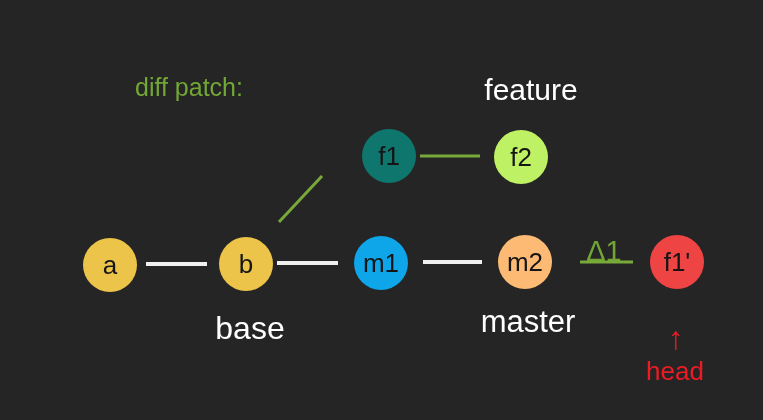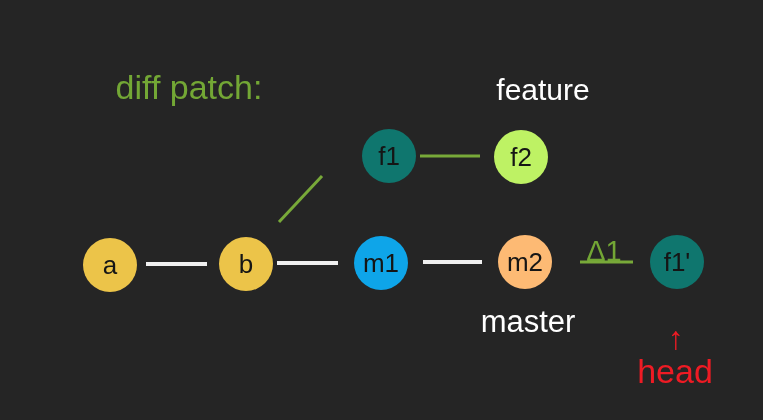--- a/index.html
+++ b/index.html
@@ -51,31 +51,32 @@
       <line x1="279" y1="222" x2="322" y2="176" stroke="#78a939" stroke-width="3" stroke-linecap="butt"></line>
     </svg>
 
   <div id="node-layer">
       <div class="node" style="left: 83px; top: 238px; background: rgb(236, 196, 73);">a</div>
       <div class="node" style="left: 219px; top: 237px; background: rgb(236, 196, 73);">b</div>
       <div class="node" style="left: 354px; top: 236px; background: #0ea5e9;">m1</div>
       <div class="node" style="left: 498px; top: 235px; background: #fdba74;">m2</div>
       <div class="node" style="left: 362px; top: 129px; background: #0f766e;">f1</div>
       <div class="node" style="left: 494px; top: 130px; background: #bef264;">f2</div>
-      <div class="node" style="left: 650px; top: 235px; background: #0f766e;">f1'</div>
+      <div class="node" style="left: 650px; top: 235px; background: #ef4444;">f1'</div>
     </div>
 
-  <div class="lbl green" style="left:189px; top:87px; font-size:34px; line-height:1.32;">
+  <div class="lbl green" style="left:189px; top:87px; font-size:25px; line-height:1.32;">
     <div>diff patch:</div>
   </div>
 
-  <div class="lbl white" style="left:531px; top:90px; font-size:30px;margin-left:12px;">feature</div>
+  <div class="lbl white" style="left:531px; top:90px; font-size:30px;">feature</div>
 
+  <div class="lbl white" style="left:250px; top:328px; font-size:32px;">base</div>
 
   <div class="lbl white" style="left:528px; top:322px; font-size:31px;">master</div>
 
   <div class="lbl green" style="left:604px; top:227px; font-size:29px;margin-top:24px;">Δ1</div>
 
   <div class="lbl red" style="left:676px; top:338px; font-size:32px;">↑</div>
 
-  <div class="lbl red" style="left:675px; top:371px; font-size:34px;">head</div>
+  <div class="lbl red" style="left:675px; top:371px; font-size:26px;">head</div>
 
 </div>
 
 </body></html>

